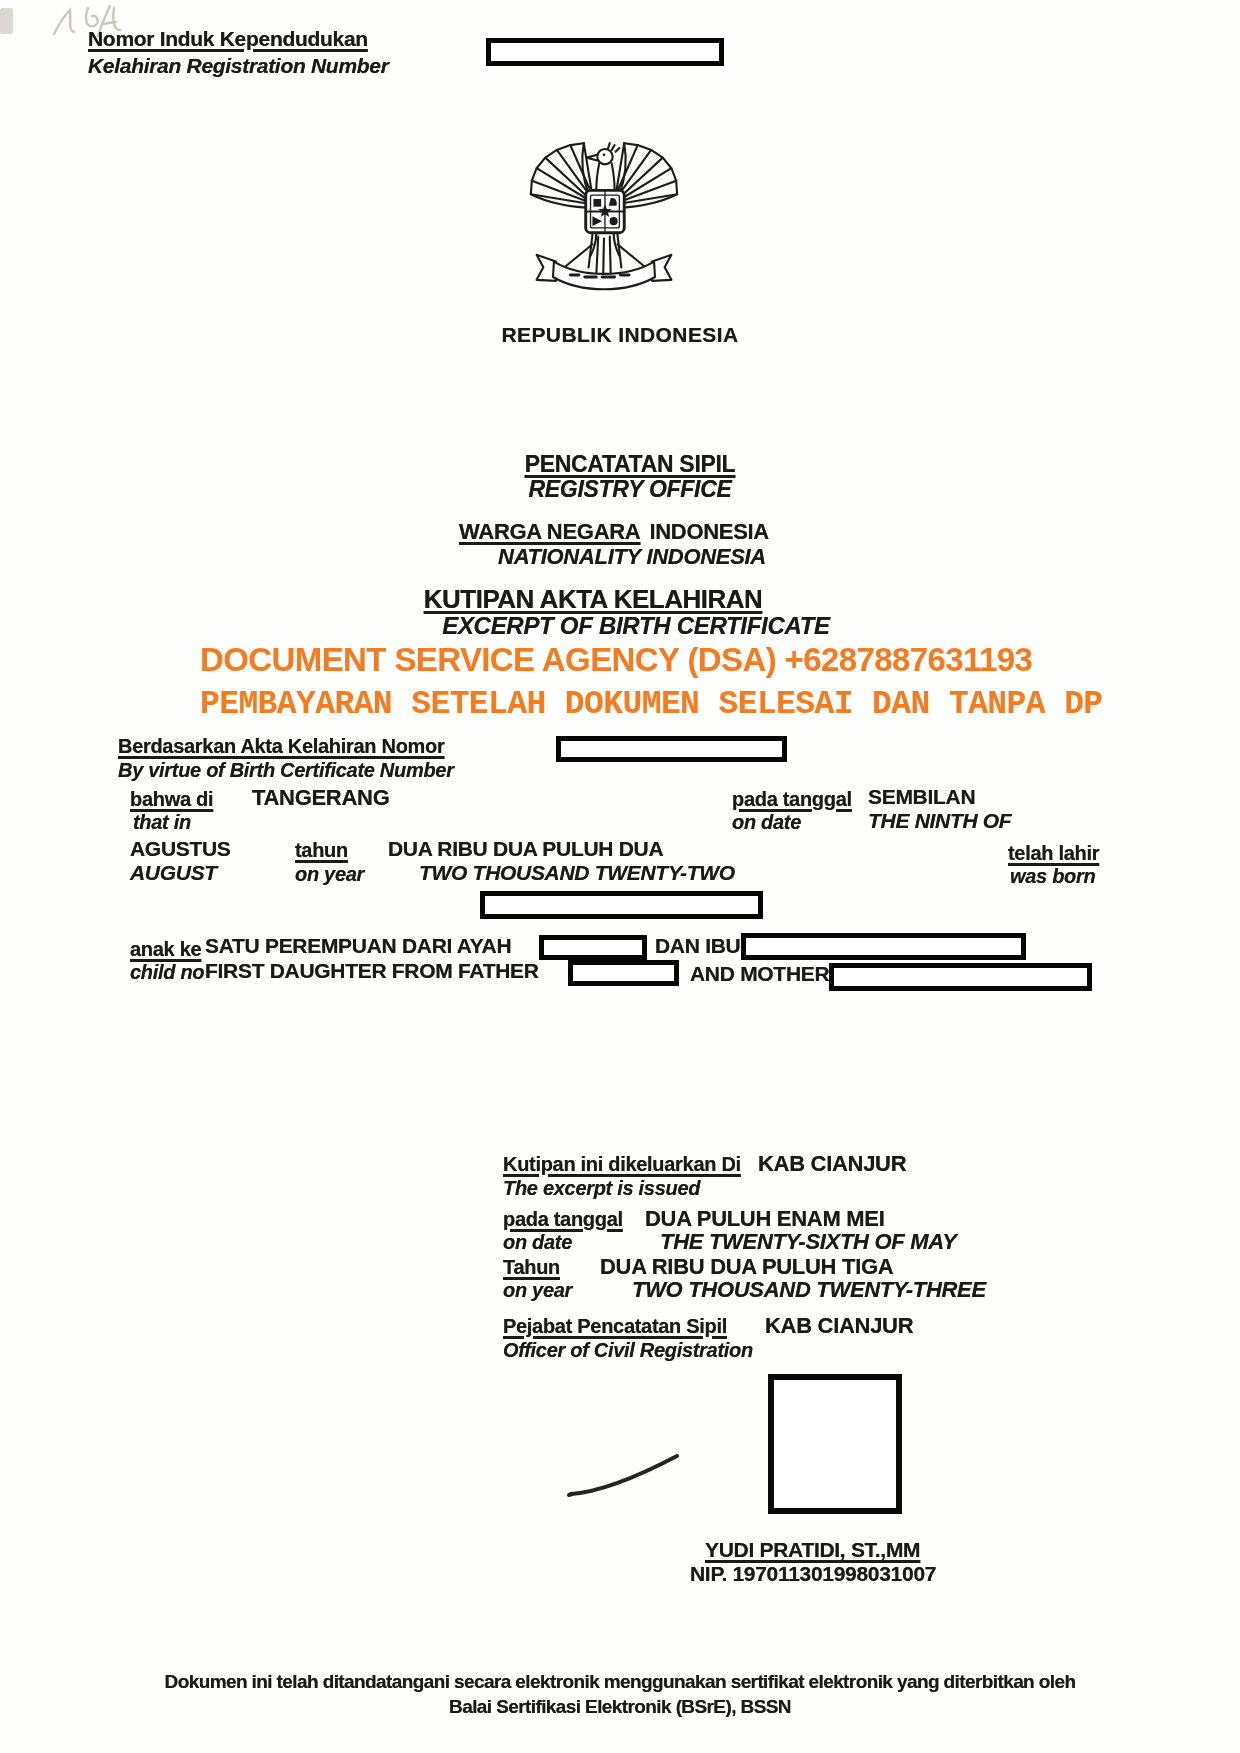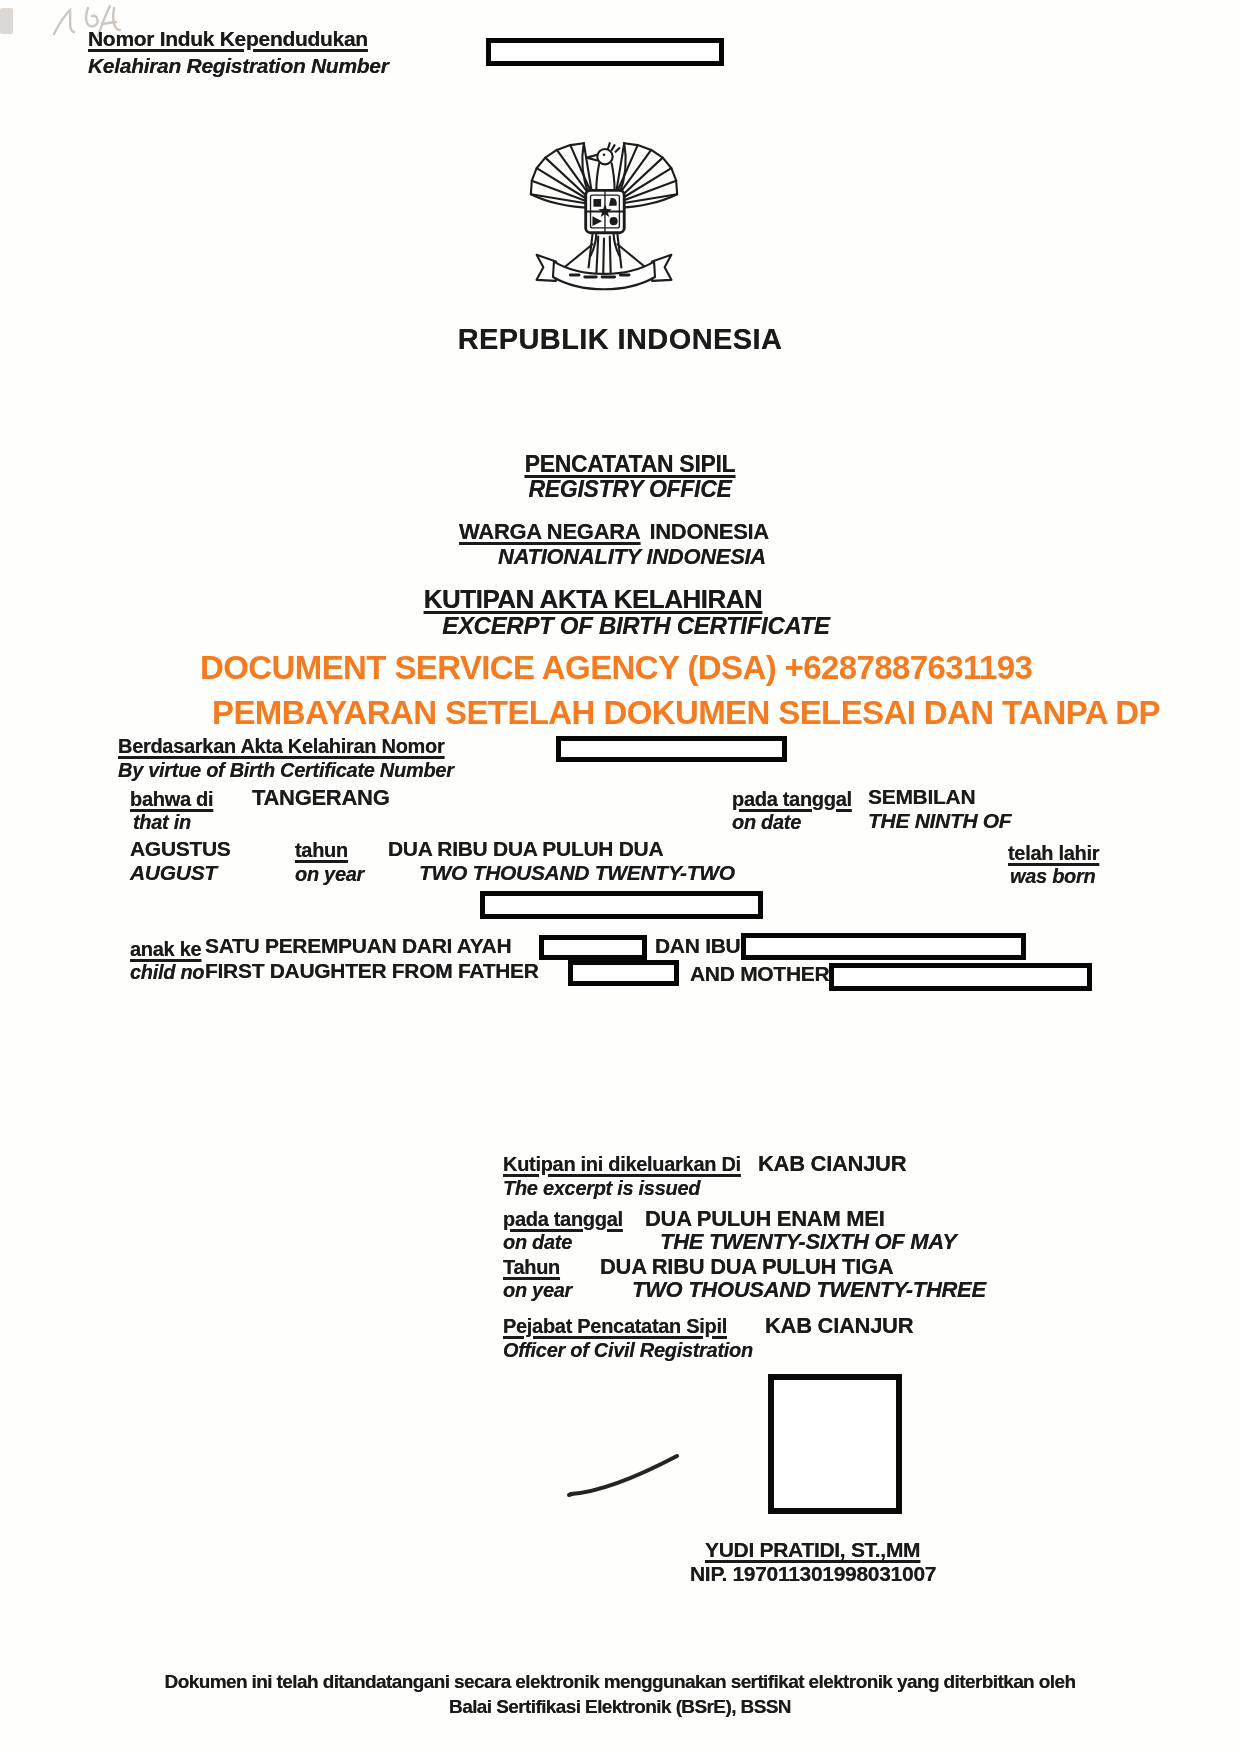--- a/index.html
+++ b/index.html
@@ -29,33 +29,33 @@
     background:#fff;border:6px solid #0a0a0a;box-sizing:border-box;}
 
   
   .nik-id{left:88px;top:28px;font-size:21px;}
   .nik-en{left:88px;top:55px;font-size:21px;}
   .pencil{position:absolute;left:40px;top:0;}
   .edge-artifact{position:absolute;left:0;top:8px;width:13px;height:26px;background:#dcd9d4;border-radius:2px;}
 
   
   .garuda{position:absolute;left:527px;top:140px;}
-  .republik{top:324px;font-size:29px;letter-spacing:.4px;text-align:center;}
+  .republik{top:324px;font-size:21px;letter-spacing:.4px;text-align:center;}
   .t-reg-id {top:452px;margin-left:10px;}
   .t-reg-en {top:477px;margin-left:10px;}
   .t-cit    {top:520px;margin-left:-6px;}
   .t-cit-en {top:545px;margin-left:12px;}
   .t-cert-id{top:585px;margin-left:-27px;letter-spacing:-.5px;}
   .t-cert-en{top:613px;margin-left:16px;}
   .t-cit .sp2{margin-left:9px;}
 
   
-  .wm{color:var(--wm,#F47B20);font-size:33px;letter-spacing:-.6px;text-shadow:none;margin-top:8px;}
+  .wm{color:var(--wm,#F47B20);font-size:33px;letter-spacing:-.6px;text-shadow:none;}
   .wm1{left:200px;top:642px;}
-  .wm2{left:212px;top:687px;}
+  .wm2{left:200px;top:687px;font-family:Liberation Mono, monospace;}
 
   
   .basis-id{left:118px;top:736px;}
   .basis-en{left:118px;top:760px;text-align:right;}
   .bahwa   {left:130px;top:789px;}
   .tangerang{left:252px;top:786px;}
   .thatin  {left:133px;top:812px;}
   .padatgl1{left:732px;top:789px;}
   .sembilan{left:868px;top:786px;}
   .ondate1 {left:732px;top:812px;}

